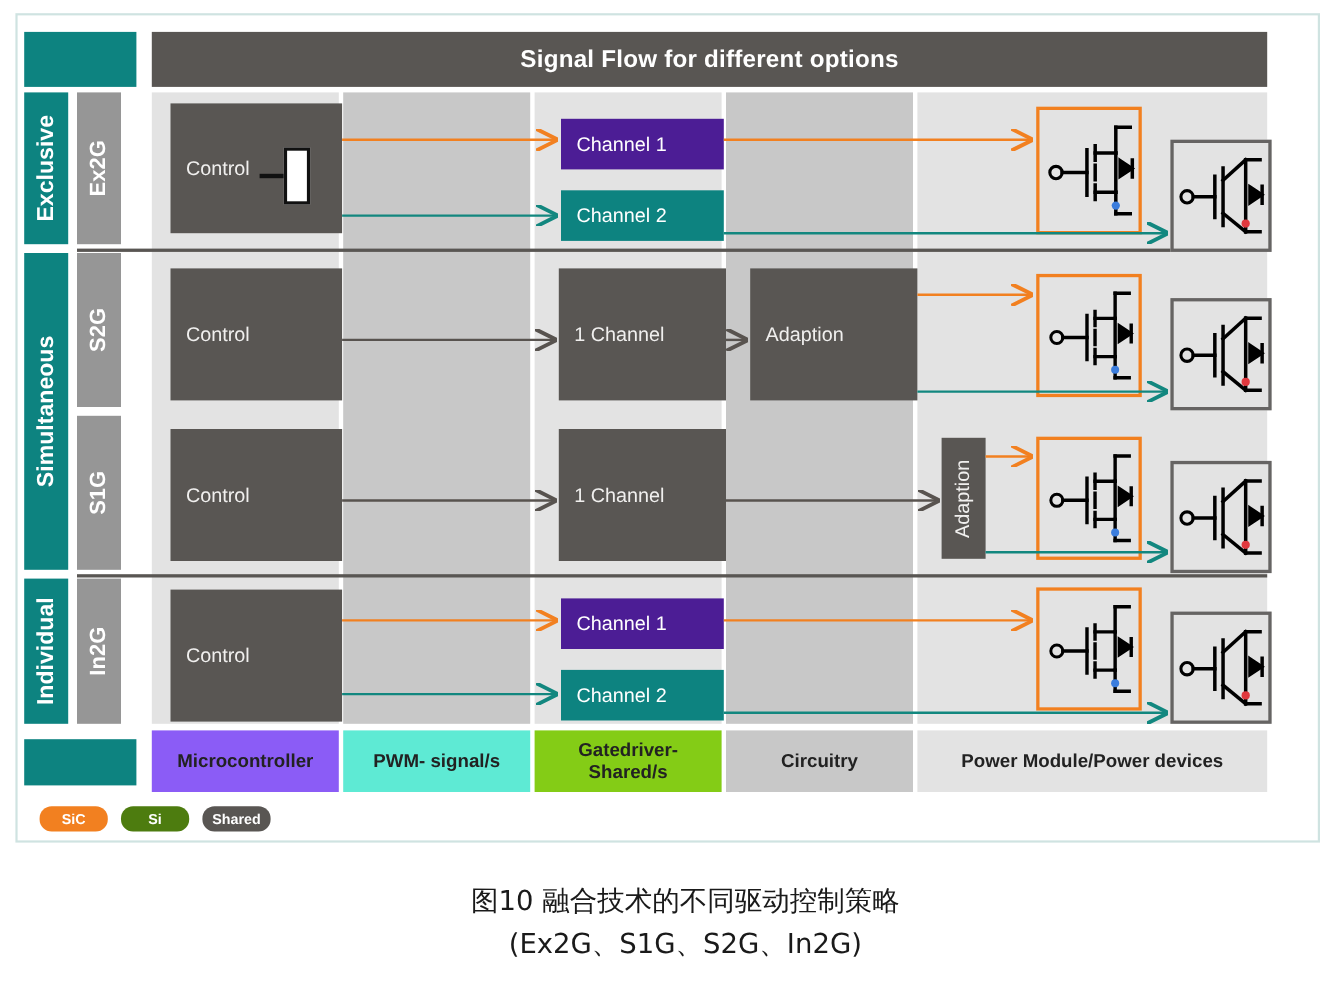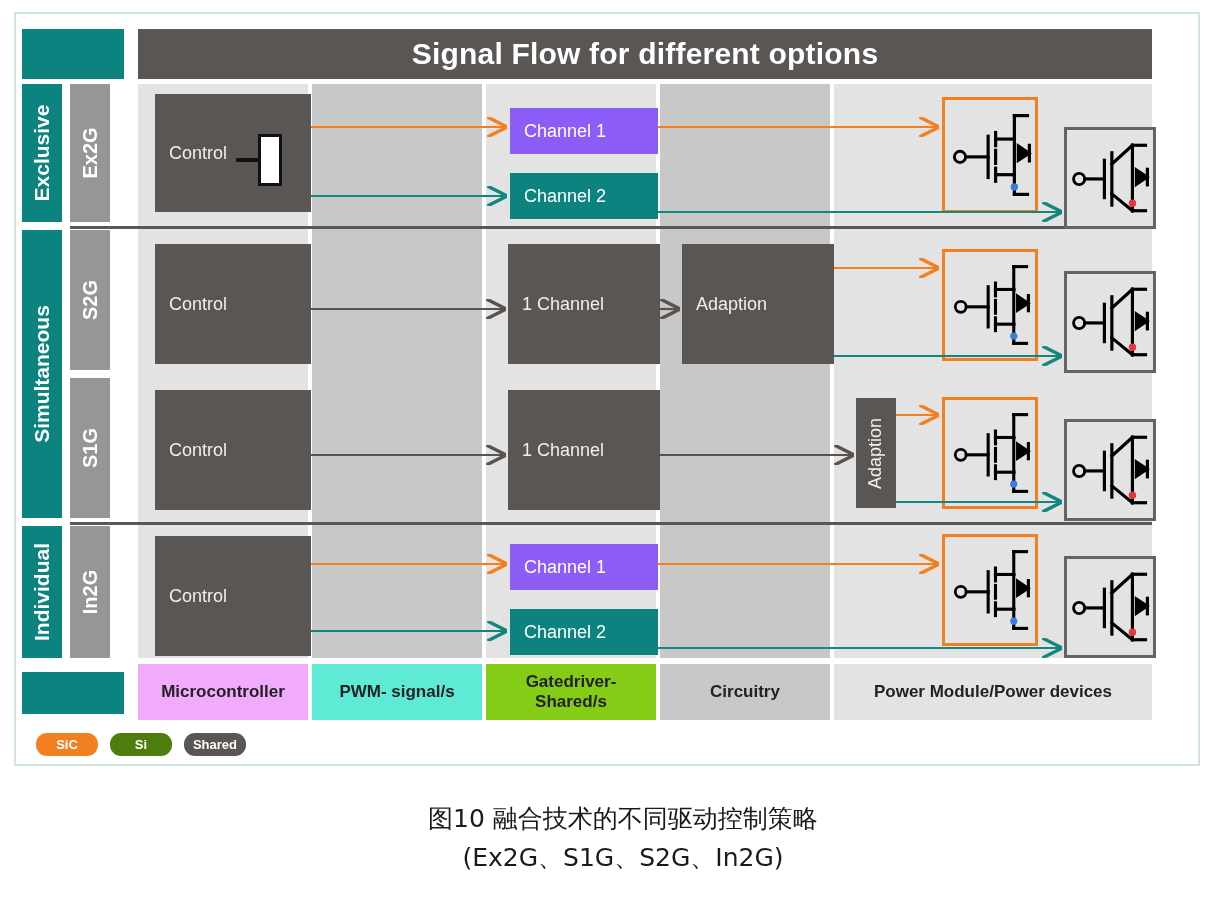--- a/index.html
+++ b/index.html
@@ -10,21 +10,21 @@
   
   .figure-frame{
     position:absolute;left:14px;top:12px;width:1186px;height:754px;
     background:#ffffff;border:2px solid #cfe3e1;box-sizing:border-box;
   }
 
   
   .hdr-teal{position:absolute;left:22px;top:29px;width:102px;height:50px;background:#0d8380;}
   .hdr-bar{position:absolute;left:138px;top:29px;width:1014px;height:50px;background:#595653;
            display:flex;align-items:center;justify-content:center;}
-  .hdr-bar span{color:#ffffff;font-size:30px;font-weight:bold;letter-spacing:.2px;}
+  .hdr-bar span{color:#ffffff;font-size:22px;font-weight:bold;letter-spacing:.2px;}
 
   
   .colbg{position:absolute;top:84px;height:574px;}
   .colbg.c1{left:138px;width:170px;background:#e3e3e3;}
   .colbg.c2{left:312px;width:170px;background:#c8c8c8;}
   .colbg.c3{left:486px;width:170px;background:#e3e3e3;}
   .colbg.c4{left:660px;width:170px;background:#c8c8c8;}
   .colbg.c5{left:834px;width:318px;background:#e3e3e3;}
 
   
@@ -51,21 +51,21 @@
   .sub.r4{top:526px;height:132px;}
 
   
   .rowline{position:absolute;left:70px;width:1082px;height:3px;background:#595653;}
 
   
   .blk{position:absolute;box-sizing:border-box;display:flex;align-items:center;}
   .blk span{font-size:18px;}
   .blk.dark{background:#595653;}
   .blk.dark span{color:#f0efee;padding-left:14px;}
-  .blk.orange{background:#8b5cf6;}
+  .blk.orange{background:#4c1d95;}
   .blk.orange span{color:#ffffff;padding-left:14px;}
   .blk.teal{background:#0d8380;}
   .blk.teal span{color:#ffffff;padding-left:14px;}
 
   .blk.vert{justify-content:center;}
   .blk.vert span{padding-left:0;transform:rotate(-90deg);white-space:nowrap;
                  color:#f0efee;font-size:18px;}
 
   
   .cursor-ic{position:absolute;left:258px;top:134px;width:24px;height:52px;
@@ -79,21 +79,21 @@
   .devbox.sic{border:3px solid #f28020;}
   .devbox.si{border:3px solid #666463;background:#e3e3e3;}
 
   
   .arrows{position:absolute;left:0;top:0;width:1214px;height:899px;pointer-events:none;}
 
   
   .foot-teal{position:absolute;left:22px;top:672px;width:102px;height:42px;background:#0d8380;}
   .footlbl{position:absolute;top:664px;height:56px;display:flex;align-items:center;
            justify-content:center;text-align:center;font-size:17px;font-weight:bold;color:#222;}
-  .footlbl.f1{left:138px;width:170px;background:#f0abfc;}
+  .footlbl.f1{left:138px;width:170px;background:#8b5cf6;}
   .footlbl.f2{left:312px;width:170px;background:#5eead4;}
   .footlbl.f3{left:486px;width:170px;background:#84cc16;line-height:1.15;}
   .footlbl.f4{left:660px;width:170px;background:#c8c8c8;}
   .footlbl.f5{left:834px;width:318px;background:#e3e3e3;}
 
   
   .legend{position:absolute;left:36px;top:733px;display:flex;gap:12px;align-items:center;}
   .lg{height:23px;display:flex;align-items:center;justify-content:center;
       color:#ffffff;font-size:13px;font-weight:bold;border-radius:11px;}
   .lg.sic{width:62px;background:#f28020;}

